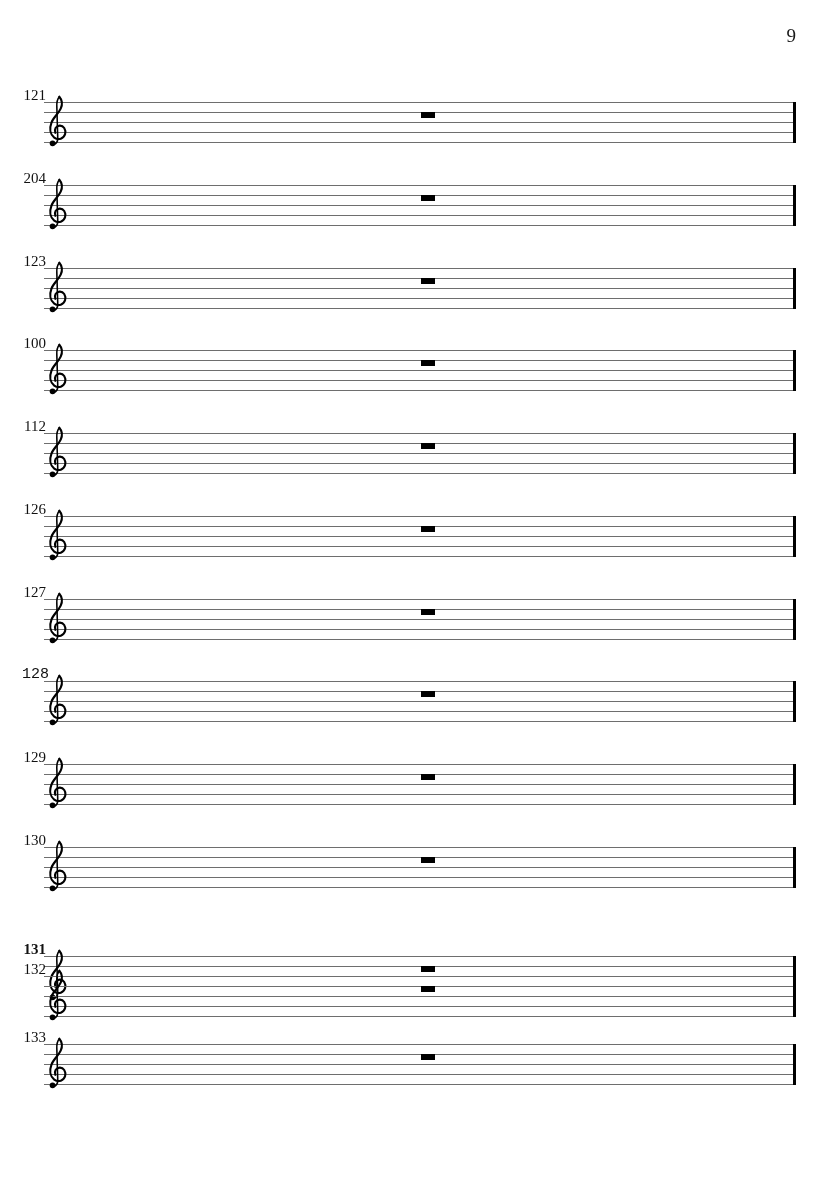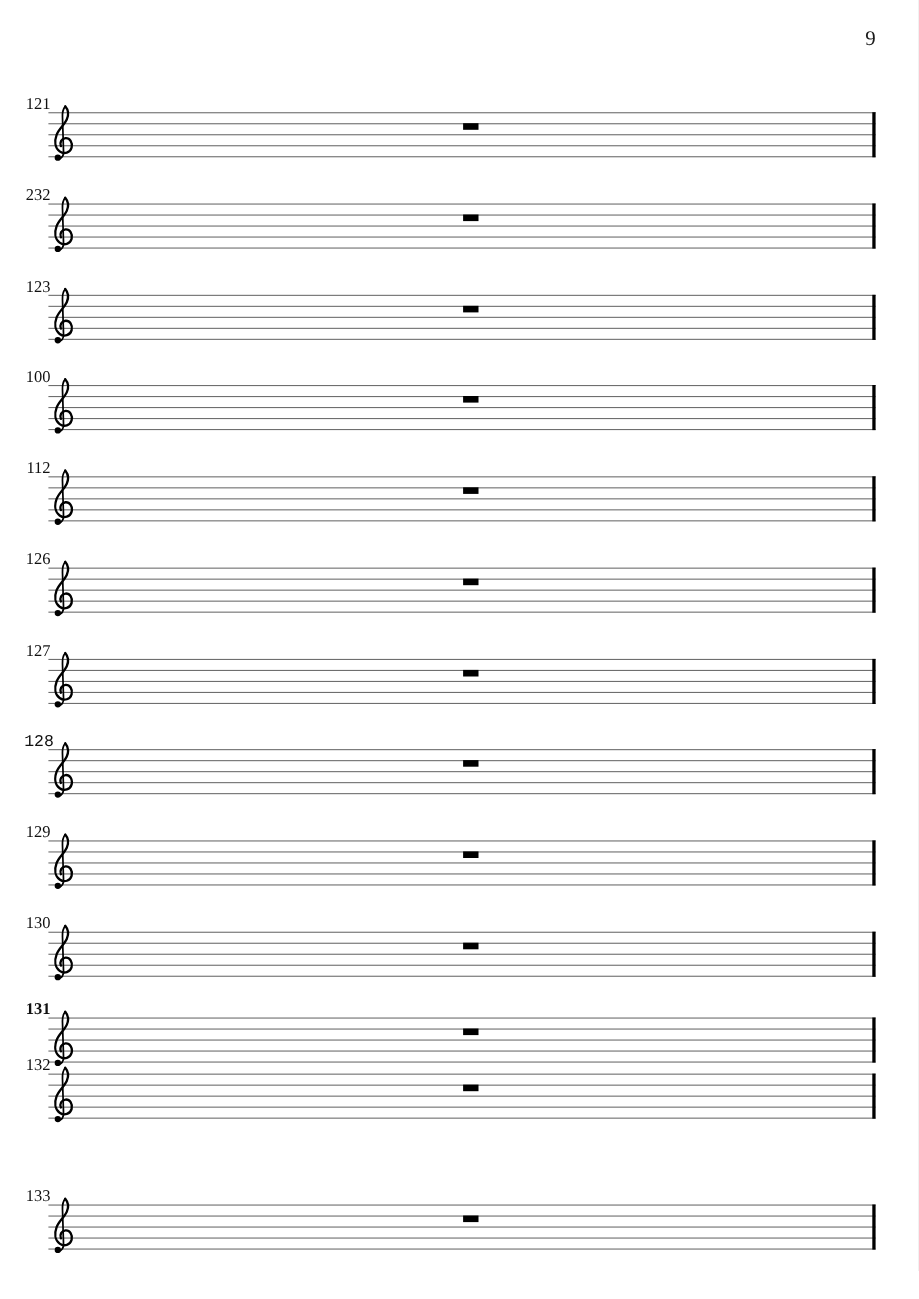--- a/index.html
+++ b/index.html
@@ -99,21 +99,21 @@
       <path d="M 15.5 2.5
                C 13 5.5, 12.6 9, 12.8 13
                L 13.8 47
                C 14 51, 12.5 53.5, 9 54.5" fill="none" stroke="#000" stroke-width="1.7" stroke-linecap="round"></path>
       <circle cx="8.2" cy="53" r="3.1" fill="#000"></circle>
     </svg>
     <div class="whole-rest"></div>
   </div>
 
   <div class="system" style="top: 185px;">
-    <div class="measure-number">232</div>
+    <div class="measure-number">204</div>
     <div class="staff-line l0"></div>
     <div class="staff-line l1"></div>
     <div class="staff-line l2"></div>
     <div class="staff-line l3"></div>
     <div class="staff-line l4"></div>
     <div class="final-barline"></div>
     <svg class="clef" viewBox="0 0 26 62" xmlns="http://www.w3.org/2000/svg">
       <path d="M 15.5 2.5
                C 18.5 6, 19 11, 17 15.5
                C 14.5 21, 9 25, 7 30.5
@@ -323,21 +323,21 @@
                C 11.8 34.2, 9.8 38, 11.2 41.6" fill="none" stroke="#000" stroke-width="2.3" stroke-linecap="round"></path>
       <path d="M 15.5 2.5
                C 13 5.5, 12.6 9, 12.8 13
                L 13.8 47
                C 14 51, 12.5 53.5, 9 54.5" fill="none" stroke="#000" stroke-width="1.7" stroke-linecap="round"></path>
       <circle cx="8.2" cy="53" r="3.1" fill="#000"></circle>
     </svg>
     <div class="whole-rest"></div>
   </div>
 
-  <div class="system" style="top: 925px; font-weight: bold;">
+  <div class="system" style="top: 956px; font-weight: bold;">
     <div class="measure-number">131</div>
     <div class="staff-line l0"></div>
     <div class="staff-line l1"></div>
     <div class="staff-line l2"></div>
     <div class="staff-line l3"></div>
     <div class="staff-line l4"></div>
     <div class="final-barline"></div>
     <svg class="clef" viewBox="0 0 26 62" xmlns="http://www.w3.org/2000/svg">
       <path d="M 15.5 2.5
                C 18.5 6, 19 11, 17 15.5
@@ -373,21 +373,21 @@
                C 11.8 34.2, 9.8 38, 11.2 41.6" fill="none" stroke="#000" stroke-width="2.3" stroke-linecap="round"></path>
       <path d="M 15.5 2.5
                C 13 5.5, 12.6 9, 12.8 13
                L 13.8 47
                C 14 51, 12.5 53.5, 9 54.5" fill="none" stroke="#000" stroke-width="1.7" stroke-linecap="round"></path>
       <circle cx="8.2" cy="53" r="3.1" fill="#000"></circle>
     </svg>
     <div class="whole-rest"></div>
   </div>
 
-  <div class="system" style="top: 1095px;">
+  <div class="system" style="top: 1044px;">
     <div class="measure-number">133</div>
     <div class="staff-line l0"></div>
     <div class="staff-line l1"></div>
     <div class="staff-line l2"></div>
     <div class="staff-line l3"></div>
     <div class="staff-line l4"></div>
     <div class="final-barline"></div>
     <svg class="clef" viewBox="0 0 26 62" xmlns="http://www.w3.org/2000/svg">
       <path d="M 15.5 2.5
                C 18.5 6, 19 11, 17 15.5

